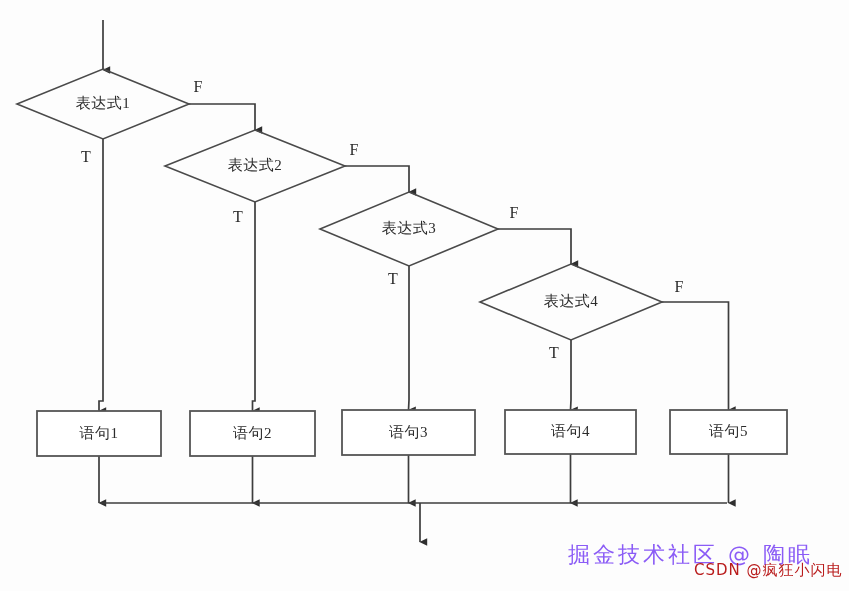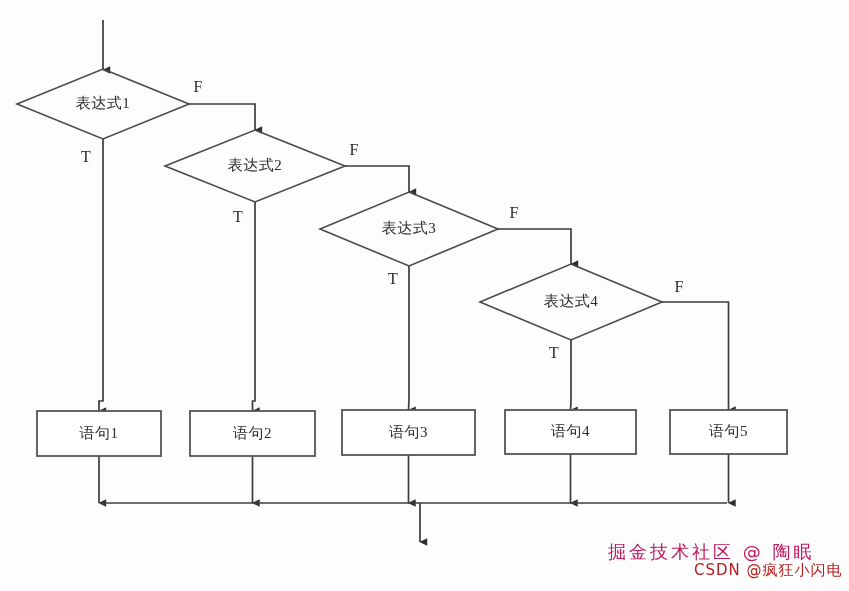--- a/index.html
+++ b/index.html
@@ -49,25 +49,24 @@
   }
   .branch-label {
     font-family: "Liberation Serif", "DejaVu Serif", serif;
     font-size: 16px;
     fill: #2b2b2b;
     text-anchor: middle;
   }
   .wm-main {
     position: absolute;
     font-family: "DejaVu Sans", "Liberation Sans", sans-serif;
-    font-size: 18px;
-    color: #be185d;
+    font-size: 22px;
+    color: #8b5cf6;
     letter-spacing: 3px;
     white-space: nowrap;
-    margin-left: 40px;
   }
   .wm-sub {
     position: absolute;
     font-family: "DejaVu Sans", "Liberation Sans", sans-serif;
     font-size: 15px;
     color: #b91c1c;
     letter-spacing: 1px;
     white-space: nowrap;
   }
 </style>

